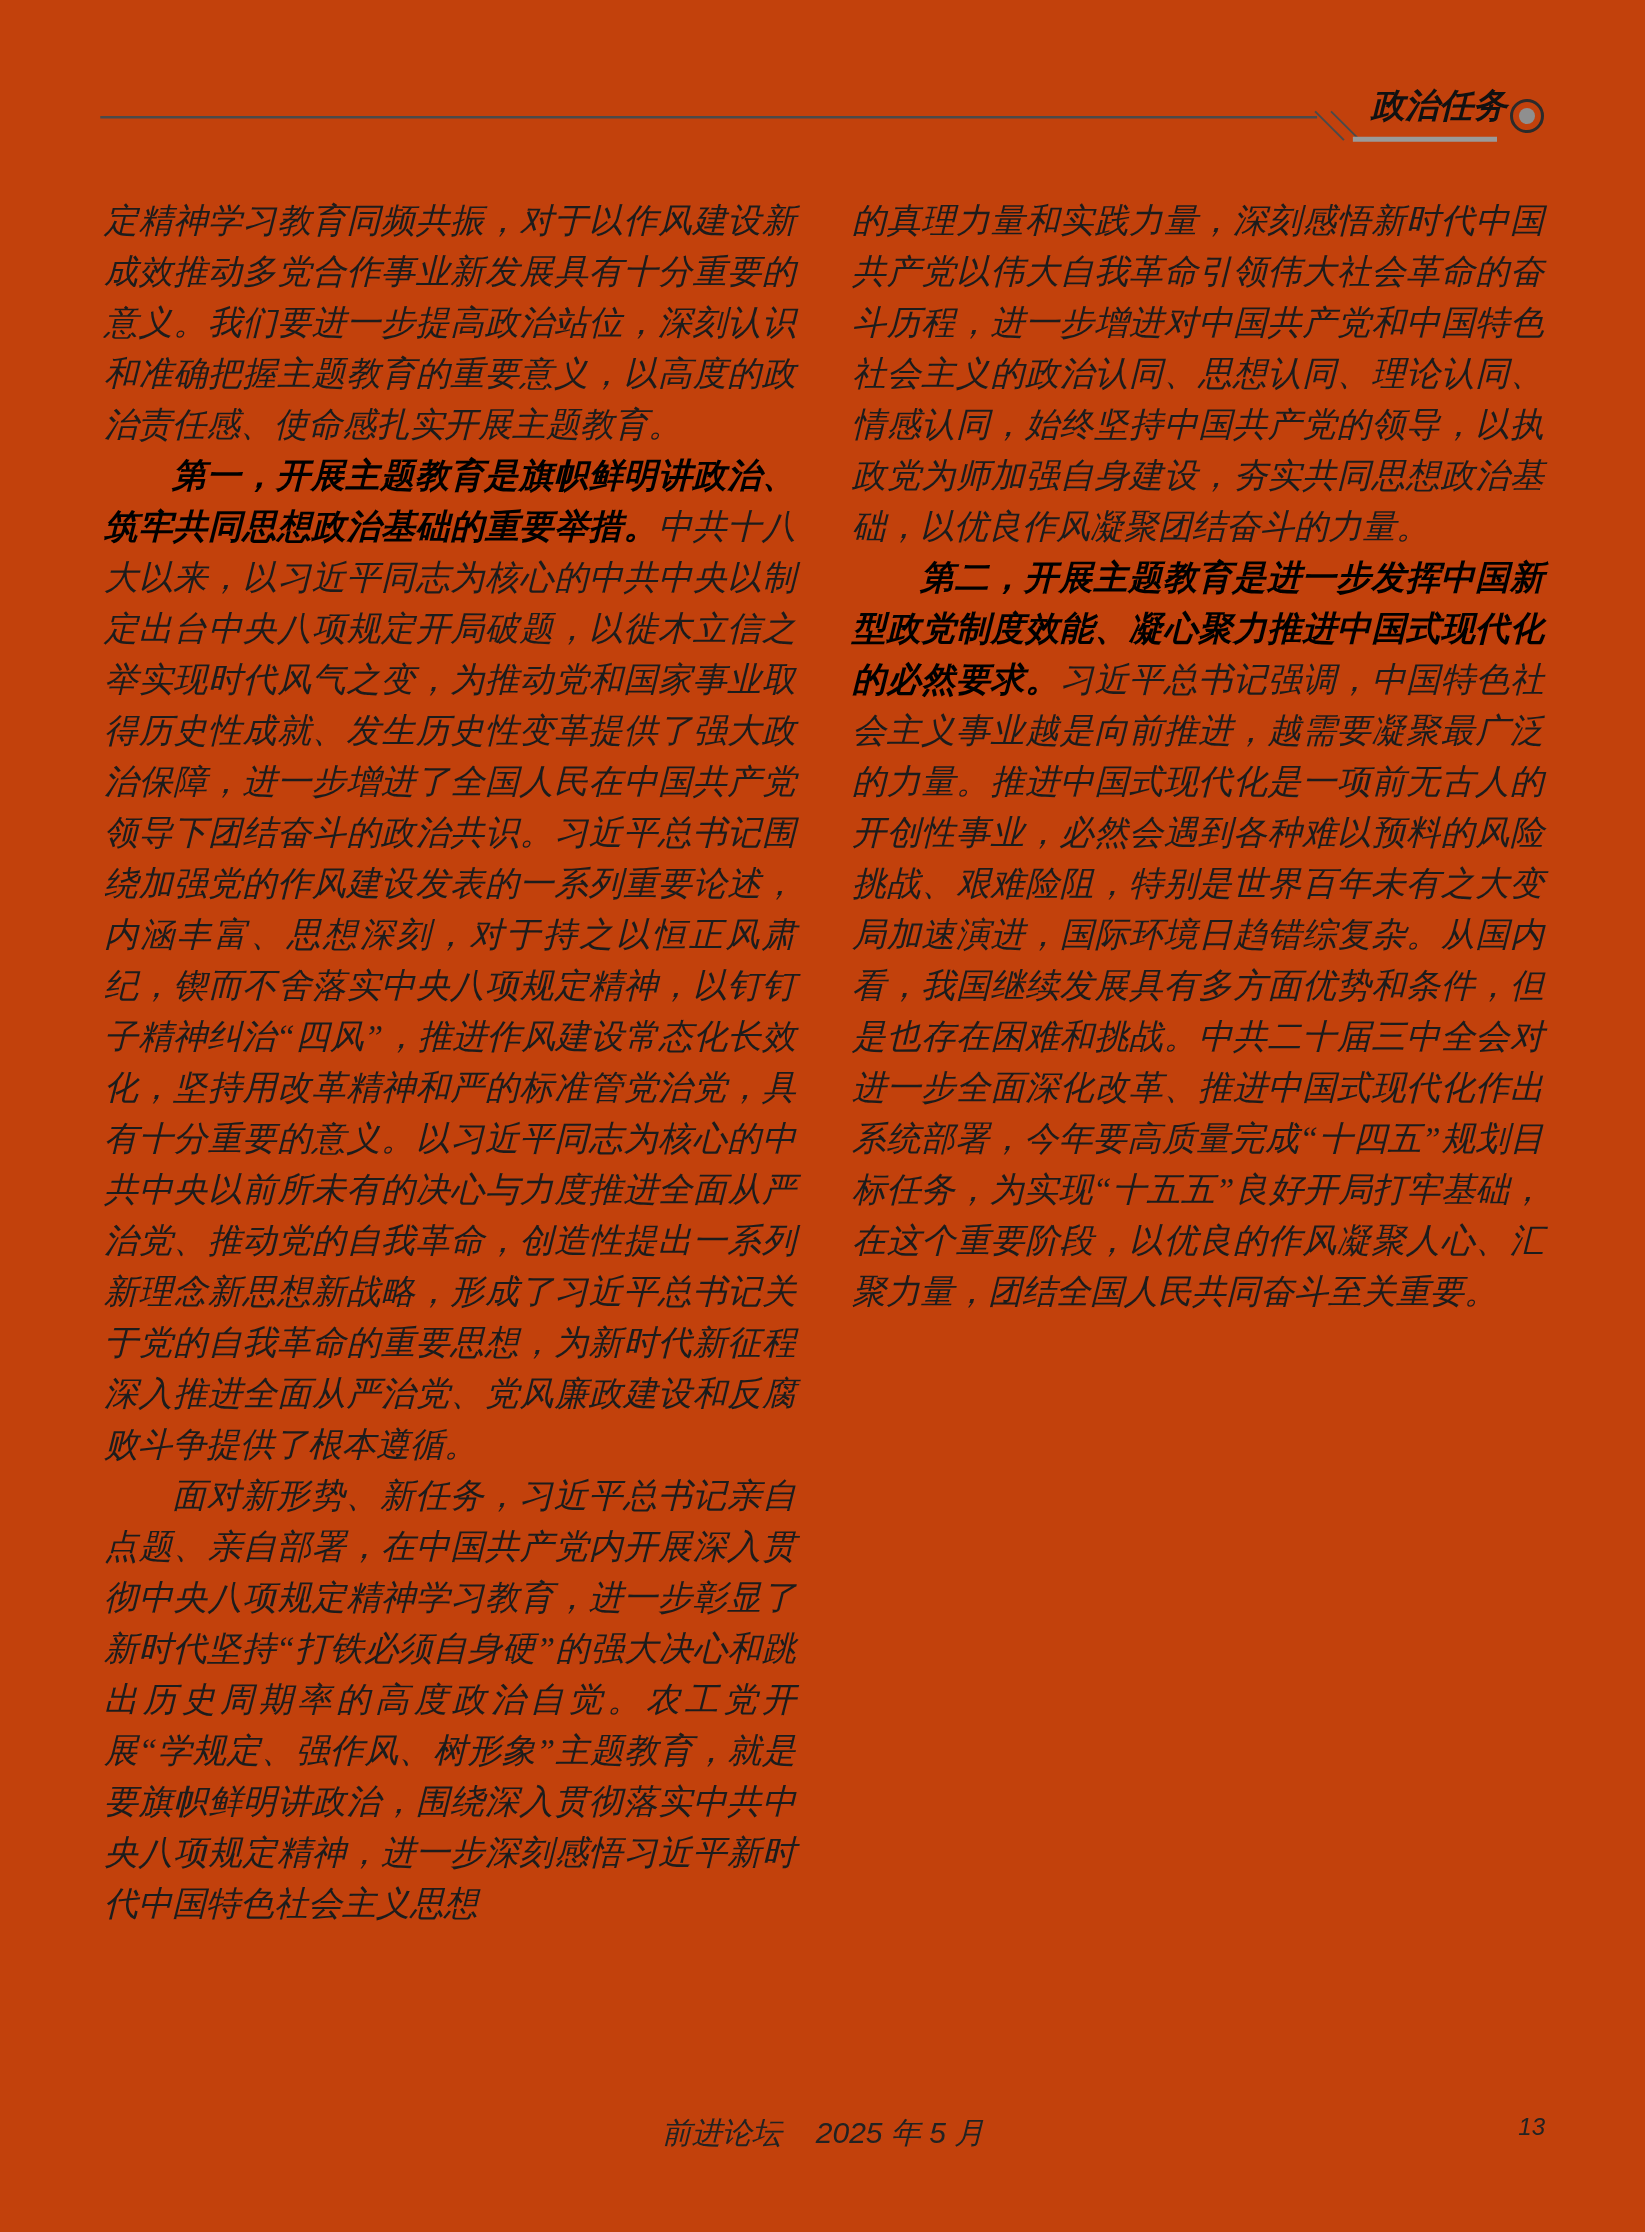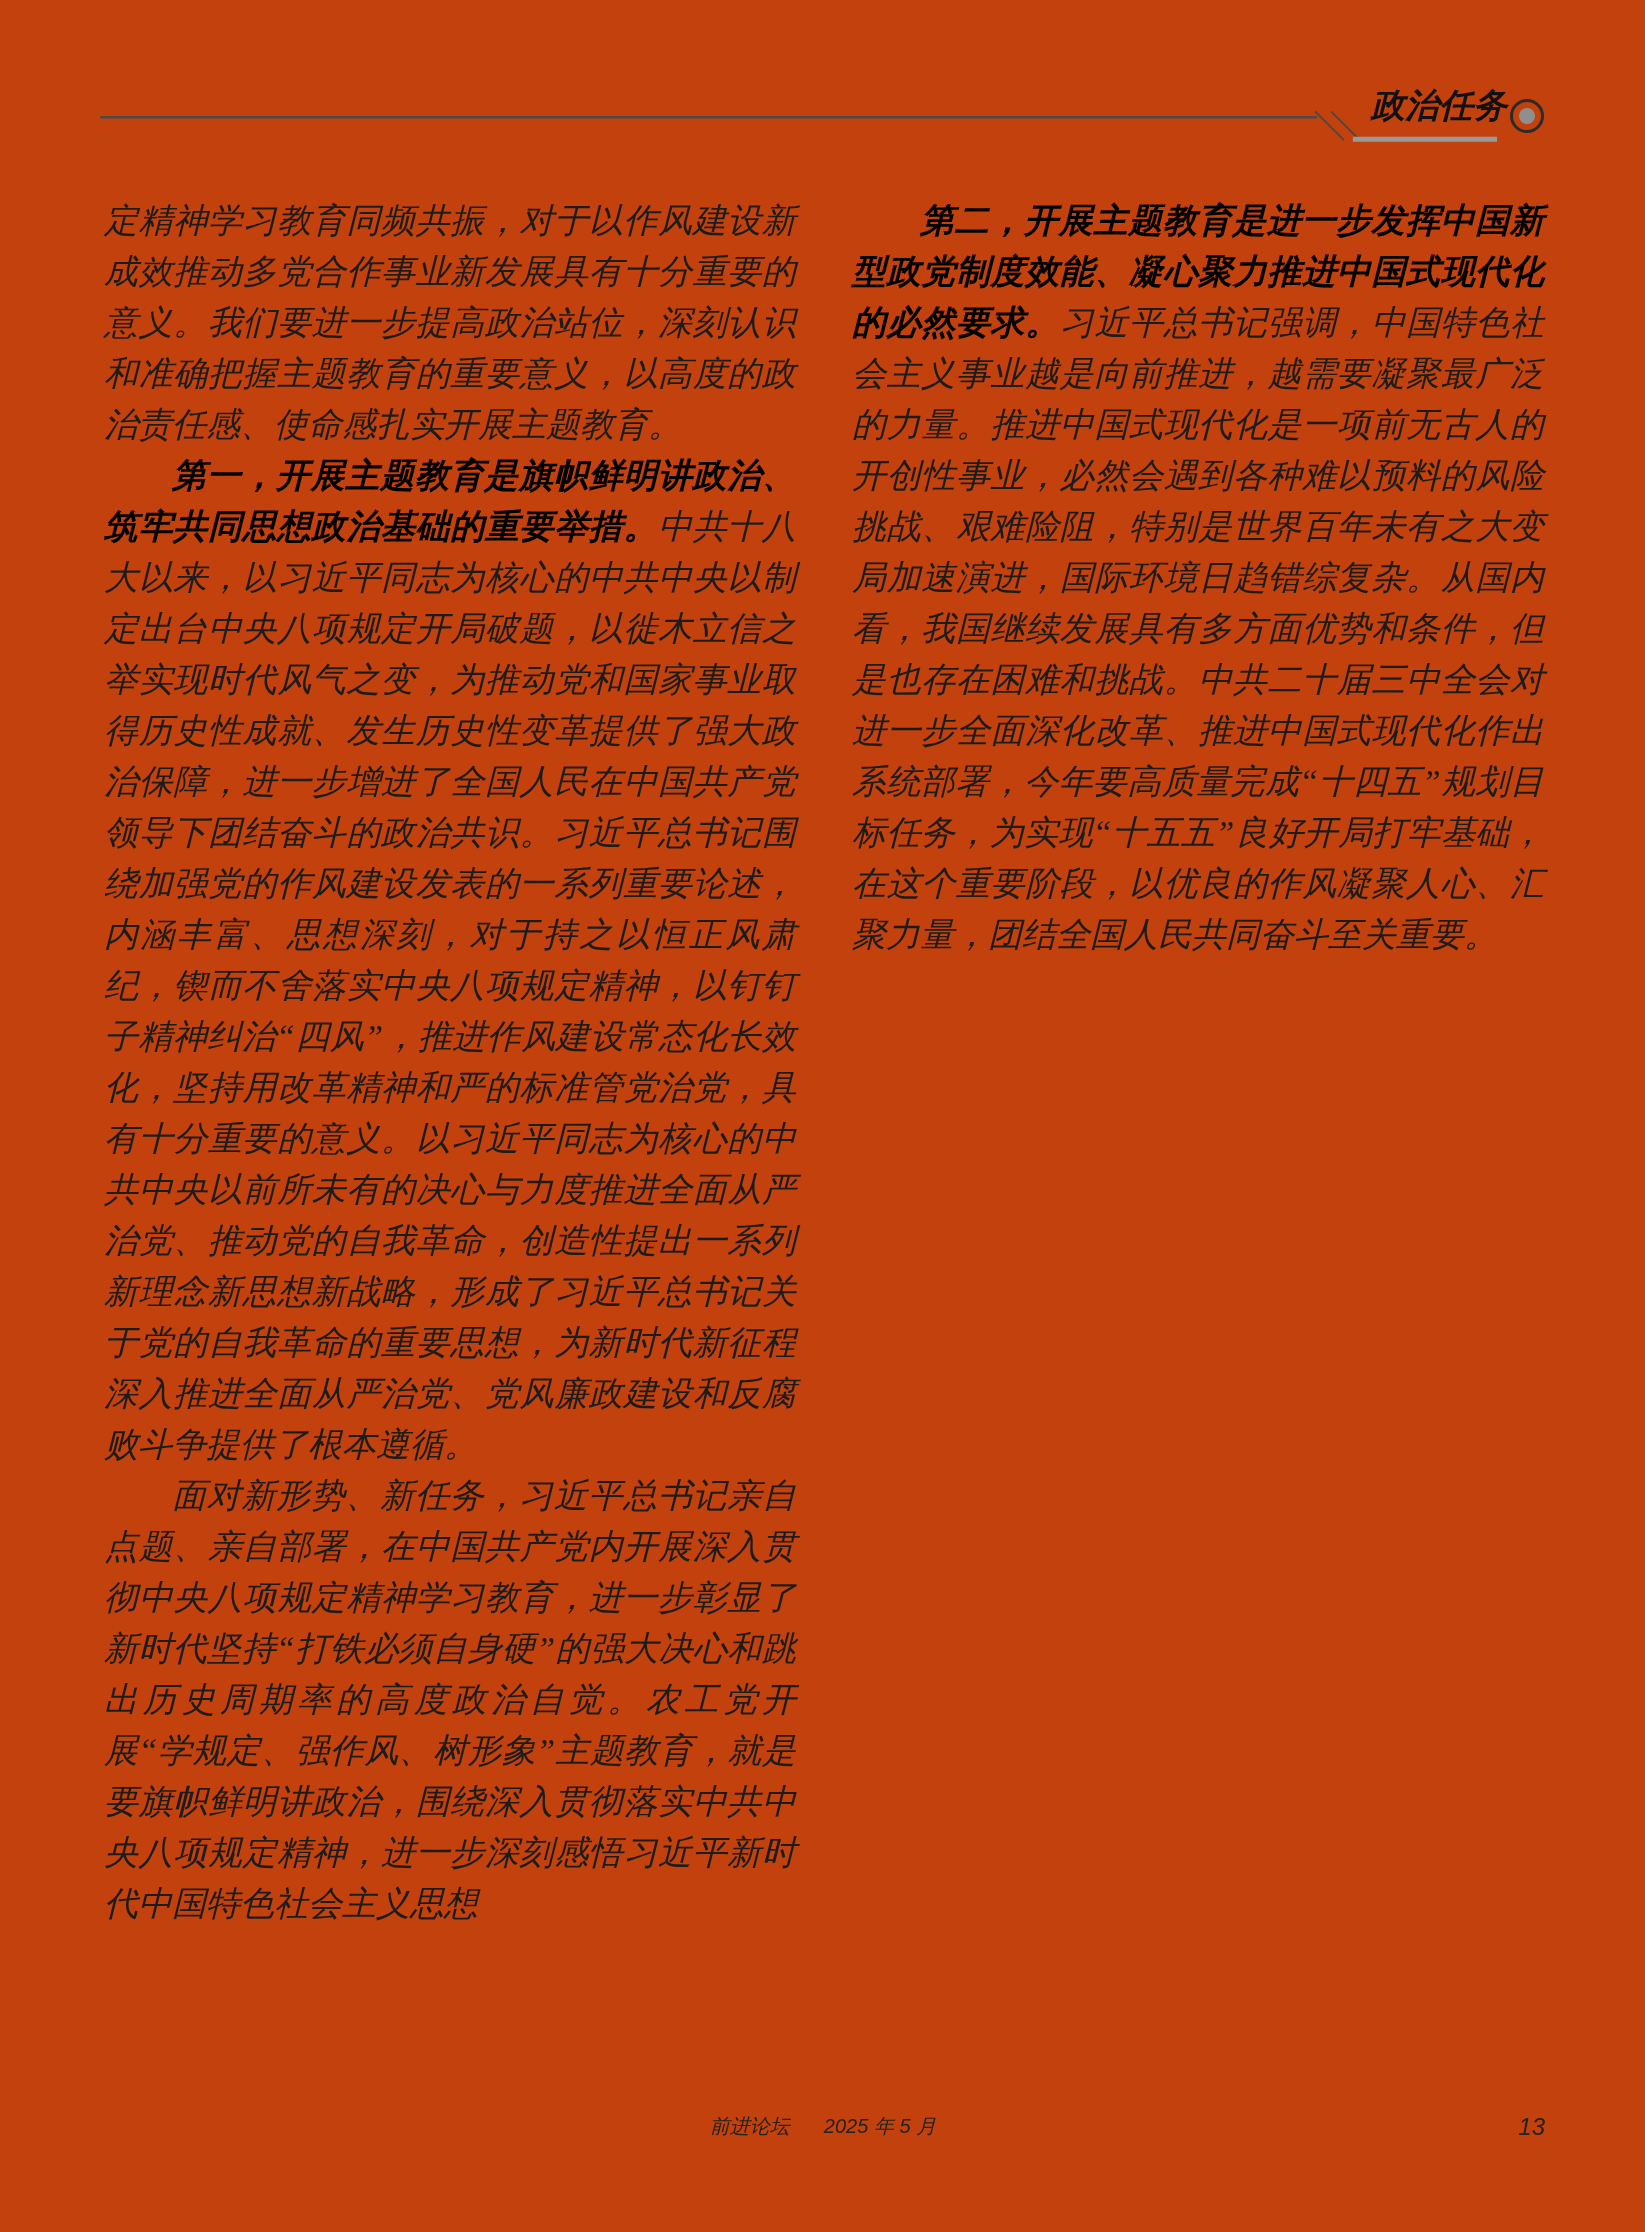--- a/index.html
+++ b/index.html
@@ -74,21 +74,21 @@
     color: #000000;
   }
 
   
   .footer-center {
     position: absolute;
     left: 0; top: 2113px;
     width: 1646px;
     text-align: center;
     font-family: "Liberation Sans", "DejaVu Sans", sans-serif;
-    font-size: 20px;
+    font-size: 30px;
     color: #222222;
     white-space: nowrap;
   }
   .footer-center .sep { display: inline-block; width: 34px; }
   .page-number {
     position: absolute;
     top: 2113px;
     left: 1483px;
     width: 62px;
     text-align: right;
@@ -115,20 +115,21 @@
     <div class="dot"></div>
   </div>
 
   <div class="content">
     <div class="col">
         <p class="">定精神学习教育同频共振，对于以作风建设新成效推动多党合作事业新发展具有十分重要的意义。我们要进一步提高政治站位，深刻认识和准确把握主题教育的重要意义，以高度的政治责任感、使命感扎实开展主题教育。</p>
         <p class="indent"><b class="lead">第一，开展主题教育是旗帜鲜明讲政治、筑牢共同思想政治基础的重要举措。</b>中共十八大以来，以习近平同志为核心的中共中央以制定出台中央八项规定开局破题，以徙木立信之举实现时代风气之变，为推动党和国家事业取得历史性成就、发生历史性变革提供了强大政治保障，进一步增进了全国人民在中国共产党领导下团结奋斗的政治共识。习近平总书记围绕加强党的作风建设发表的一系列重要论述，内涵丰富、思想深刻，对于持之以恒正风肃纪，锲而不舍落实中央八项规定精神，以钉钉子精神纠治“四风”，推进作风建设常态化长效化，坚持用改革精神和严的标准管党治党，具有十分重要的意义。以习近平同志为核心的中共中央以前所未有的决心与力度推进全面从严治党、推动党的自我革命，创造性提出一系列新理念新思想新战略，形成了习近平总书记关于党的自我革命的重要思想，为新时代新征程深入推进全面从严治党、党风廉政建设和反腐败斗争提供了根本遵循。</p>
         <p class="indent">面对新形势、新任务，习近平总书记亲自点题、亲自部署，在中国共产党内开展深入贯彻中央八项规定精神学习教育，进一步彰显了新时代坚持“打铁必须自身硬”的强大决心和跳出历史周期率的高度政治自觉。农工党开展“学规定、强作风、树形象”主题教育，就是要旗帜鲜明讲政治，围绕深入贯彻落实中共中央八项规定精神，进一步深刻感悟习近平新时代中国特色社会主义思想</p>
       </div>
     <div class="col">
+        <p class="">的真理力量和实践力量，深刻感悟新时代中国共产党以伟大自我革命引领伟大社会革命的奋斗历程，进一步增进对中国共产党和中国特色社会主义的政治认同、思想认同、理论认同、情感认同，始终坚持中国共产党的领导，以执政党为师加强自身建设，夯实共同思想政治基础，以优良作风凝聚团结奋斗的力量。</p>
         <p class="indent"><b class="lead">第二，开展主题教育是进一步发挥中国新型政党制度效能、凝心聚力推进中国式现代化的必然要求。</b>习近平总书记强调，中国特色社会主义事业越是向前推进，越需要凝聚最广泛的力量。推进中国式现代化是一项前无古人的开创性事业，必然会遇到各种难以预料的风险挑战、艰难险阻，特别是世界百年未有之大变局加速演进，国际环境日趋错综复杂。从国内看，我国继续发展具有多方面优势和条件，但是也存在困难和挑战。中共二十届三中全会对进一步全面深化改革、推进中国式现代化作出系统部署，今年要高质量完成“十四五”规划目标任务，为实现“十五五”良好开局打牢基础，在这个重要阶段，以优良的作风凝聚人心、汇聚力量，团结全国人民共同奋斗至关重要。</p>
       </div>
   </div>
 
   <div class="footer-center">
     <span>前进论坛</span><span class="sep"></span><span>2025 年 5 月</span>
   </div>
   <div class="page-number">13</div>
 
 </div>

